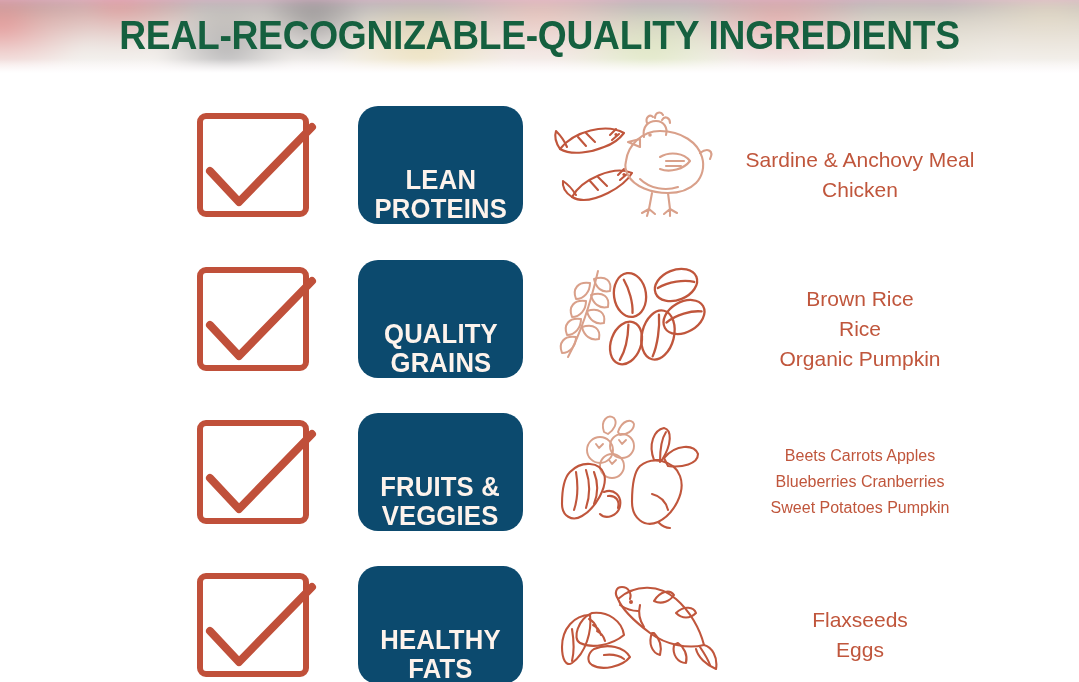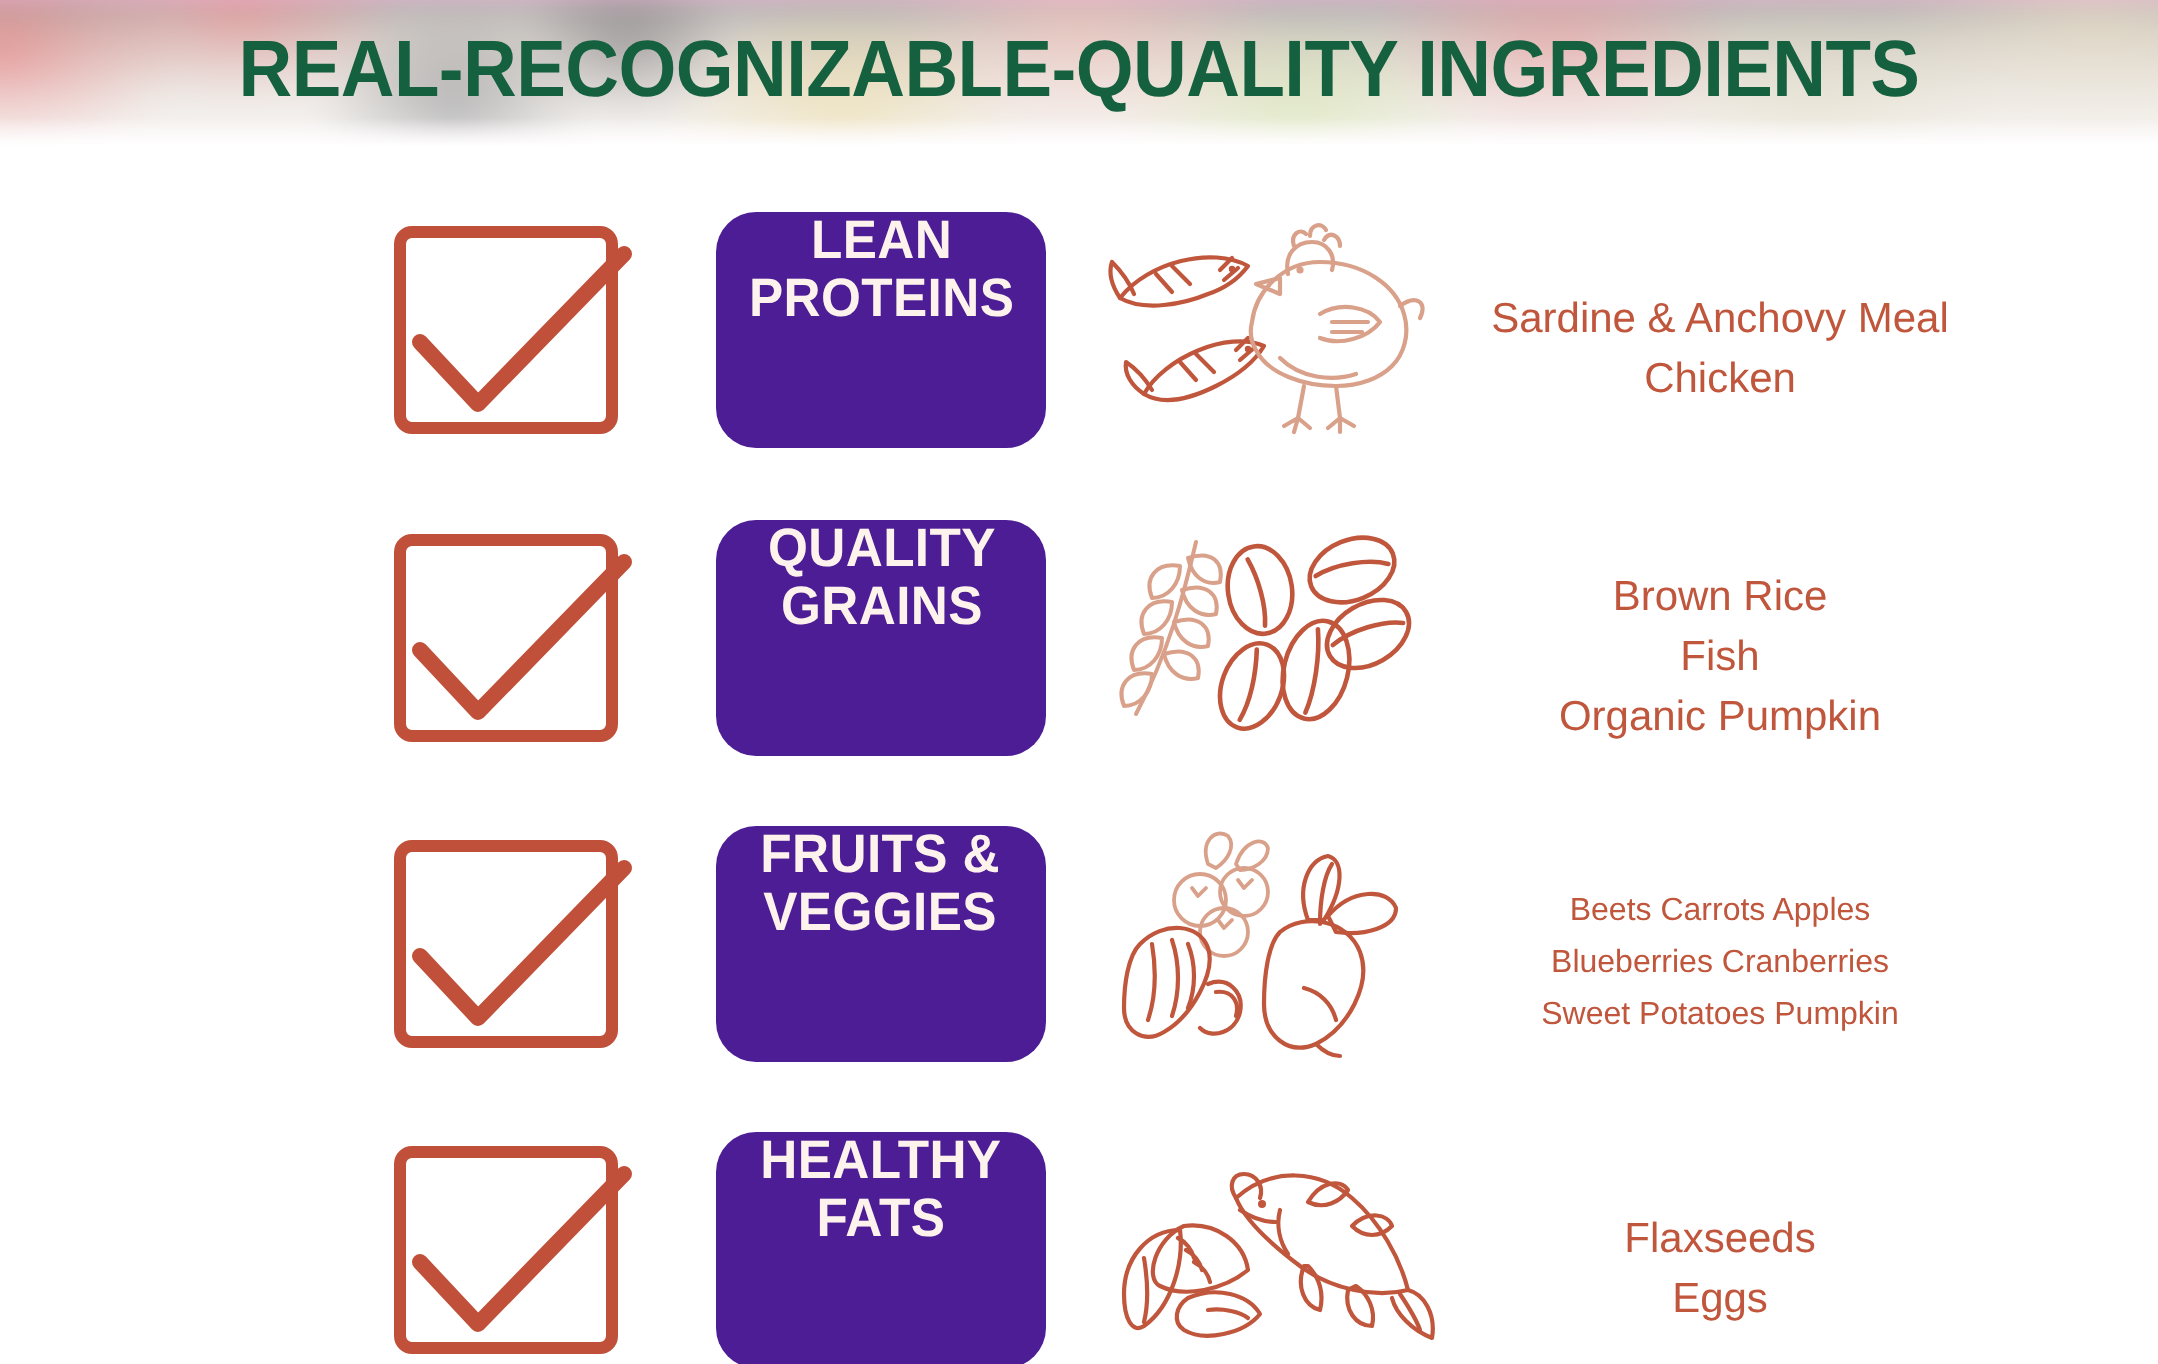--- a/index.html
+++ b/index.html
@@ -60,22 +60,22 @@
     position:absolute;left:197px;top:16px;
     width:112px;height:104px;
     border:6px solid #c0503a;border-radius:9px;
     box-sizing:border-box;
   }
   .check-mark{position:absolute;left:186px;top:8px;width:140px;height:122px;}
 
   .badge{
     position:absolute;left:358px;top:9px;
     width:165px;height:118px;
-    background:#4c1d95;border-radius:20px;
-    display:flex;align-items:flex-start;justify-content:center;
+    background:#0c4a6e;border-radius:20px;
+    display:flex;align-items:flex-end;justify-content:center;
     box-sizing:border-box;
   }
   .badge-label{
     color:#fdf3ec;font-weight:bold;font-size:27px;line-height:29px;
     text-align:center;letter-spacing:.2px;
     transform:scaleX(.95);
   }
 
   .icon-wrap{position:absolute;left:548px;top:6px;width:170px;height:124px;}
 
@@ -198,21 +198,21 @@
           <ellipse cx="110" cy="78" rx="16" ry="25" transform="rotate(14 110 78)"></ellipse>
           <path d="M106 58 C110 70 112 88 110 100" transform="rotate(14 110 78)"></path>
 
           <ellipse cx="78" cy="86" rx="15" ry="22" transform="rotate(20 78 86)"></ellipse>
           <path d="M74 68 C78 80 80 94 78 104" transform="rotate(20 78 86)"></path>
         </g>
       </svg>
     </div>
     <div class="ing-text">
       <span class="ln">Brown Rice</span>
-      <span class="ln">Fish</span>
+      <span class="ln">Rice</span>
       <span class="ln">Organic Pumpkin</span>
     </div>
   </div>
 
   <div class="row" style="top:331px">
     <div class="check-box"></div>
     <svg class="check-mark" viewBox="0 0 140 122">
       <path d="M24 66 L53 97 L126 22" fill="none" stroke="#c0503a" stroke-width="8" stroke-linecap="round" stroke-linejoin="round"></path>
     </svg>
     <div class="badge">

